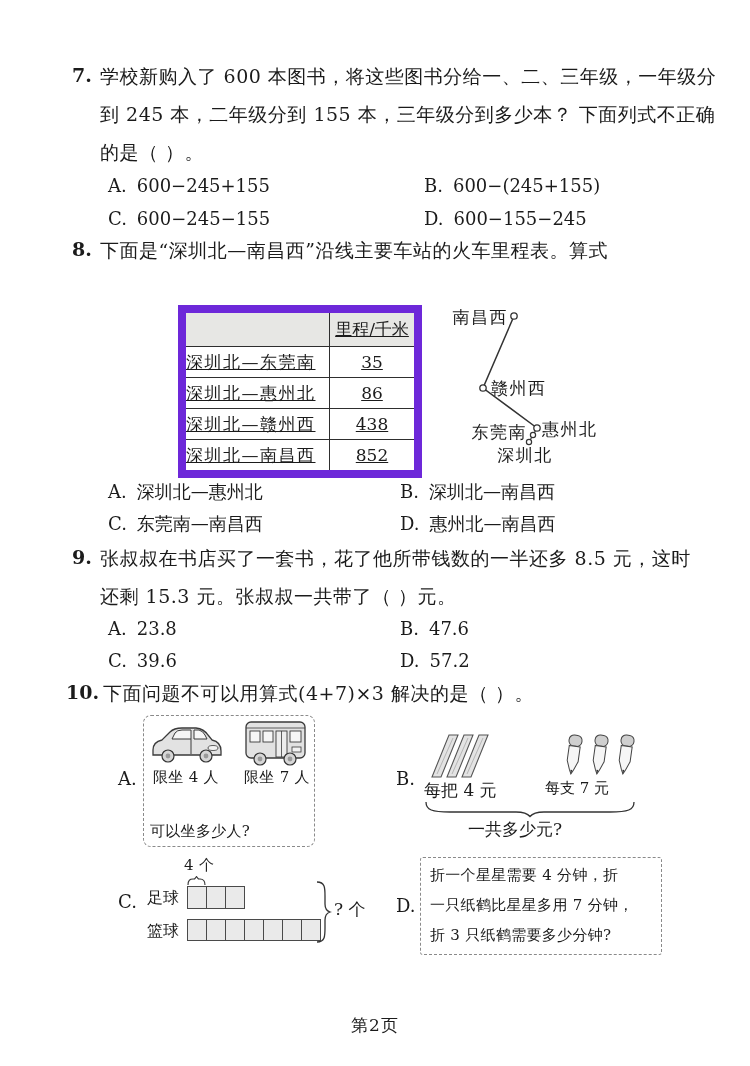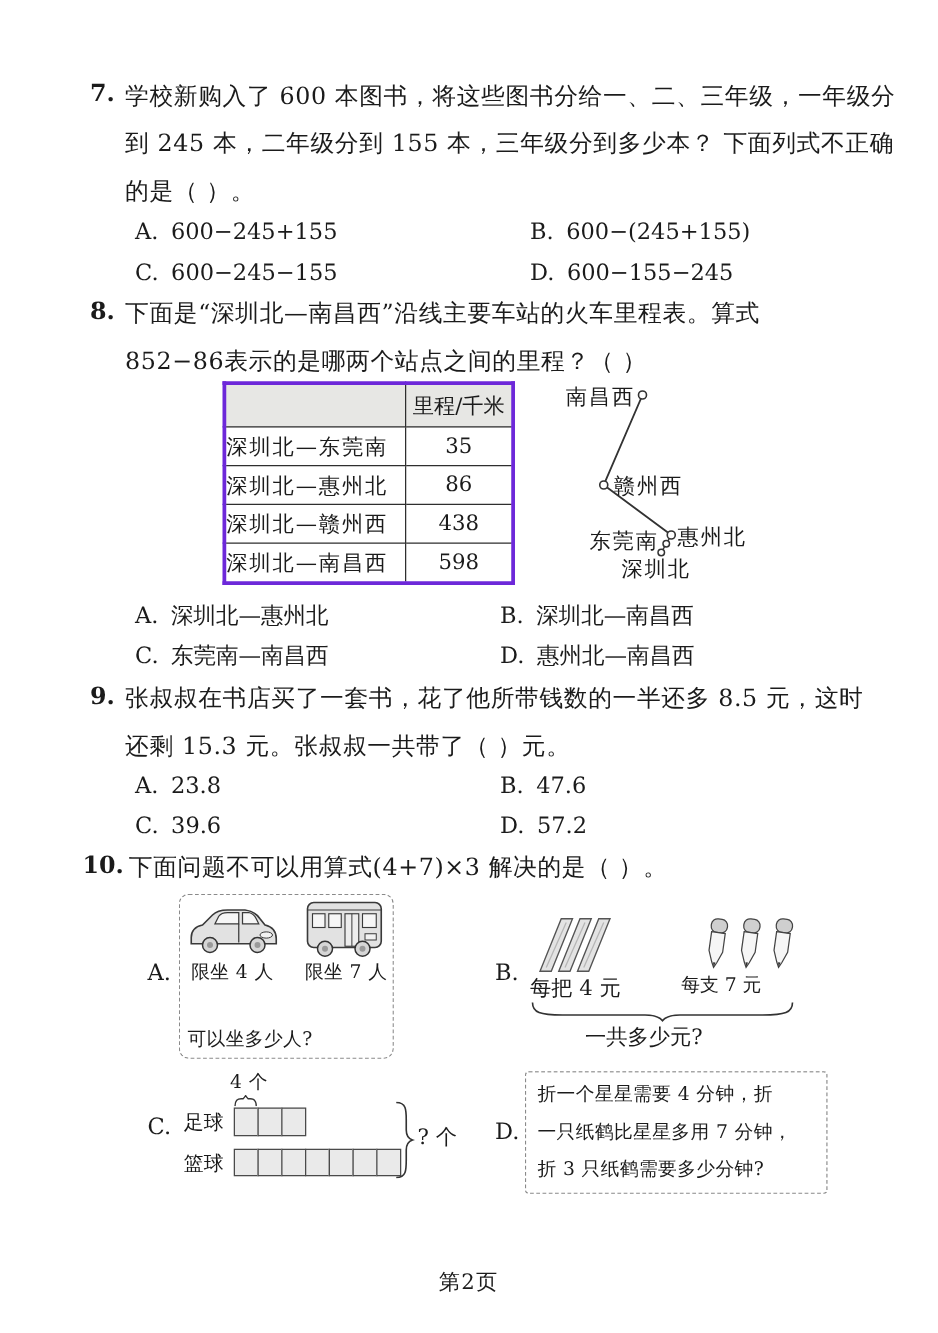--- a/index.html
+++ b/index.html
@@ -12,21 +12,21 @@
   .qnum{font-weight:bold;font-size:19px;}
   .qline{font-size:19px;white-space:nowrap;letter-spacing:0.5px;text-align:right;}
   .opt{font-size:18px;white-space:nowrap;}
   .opt .olabel{margin-right:10px;}
   
   table.mileage{border-collapse:collapse;table-layout:fixed;}
   table.mileage td,table.mileage th{
     border:1px solid #2e2e2e;font-size:17px;font-weight:normal;
     padding:0;vertical-align:middle;
   }
-  table.mileage{border:3px solid #6d28d9;}
+  table.mileage{border:8px solid #6d28d9;text-decoration:underline;}
   tr.hd td{background:#e7e7e4;height:33px;}
   td.route{width:143px;height:30px;padding-left:12px;letter-spacing:1.5px;text-align:left;}
   td.km{width:84px;text-align:center;}
   
   .dashbox{border:1px dashed #8a8a8a;background:#ffffff;}
   .boxtext{font-size:15px;white-space:nowrap;letter-spacing:0.3px;}
   .cap{font-size:16px;white-space:nowrap;}
   
   .sqrow{display:flex;}
   .sq{width:18px;height:20px;background:#eaeaea;border:1px solid #4a4a4a;margin-left:-1px;}
@@ -53,21 +53,20 @@
   </div>
   <div class="abs opt" style="left:108px;top:208px;">
     <span class="olabel">C.</span><span>600−245−155</span>
   </div>
   <div class="abs opt" style="left:424px;top:208px;">
     <span class="olabel">D.</span><span>600−155−245</span>
   </div>
 
   <div class="abs qnum" style="left:72px;top:238px;">8.</div>
   <div class="abs qline" style="left:100px;top:238px;">下面是“深圳北—南昌西”沿线主要车站的火车里程表。算式</div>
-  <div class="abs qline" style="left:100px;top:276px;">852−86表示的是哪两个站点之间的里程？（      ）</div>
 
   <table class="mileage abs" style="left:178px;top:305px;">
     <tbody>
       <tr class="hd">
         <td class="route"></td>
         <td class="km">里程/千米</td>
       </tr>
       <tr>
         <td class="route">深圳北—东莞南</td>
         <td class="km">35</td>
@@ -75,21 +74,21 @@
       <tr>
         <td class="route">深圳北—惠州北</td>
         <td class="km">86</td>
       </tr>
       <tr>
         <td class="route">深圳北—赣州西</td>
         <td class="km">438</td>
       </tr>
       <tr>
         <td class="route">深圳北—南昌西</td>
-        <td class="km">598</td>
+        <td class="km">852</td>
       </tr>
     </tbody>
   </table>
 
   <svg class="abs" style="left:430px;top:300px;" width="235" height="172" viewBox="0 0 235 172">
     <polyline points="84,16 53,88 107,128" fill="none" stroke="#333" stroke-width="1.5"></polyline>
     <line x1="107" y1="128" x2="99" y2="142" stroke="#333" stroke-width="1.2"></line>
     <circle cx="84" cy="16" r="3.2" fill="#fff" stroke="#333" stroke-width="1.3"></circle>
     <circle cx="53" cy="88" r="3.2" fill="#fff" stroke="#333" stroke-width="1.3"></circle>
     <circle cx="107" cy="128" r="3.2" fill="#fff" stroke="#333" stroke-width="1.3"></circle>

